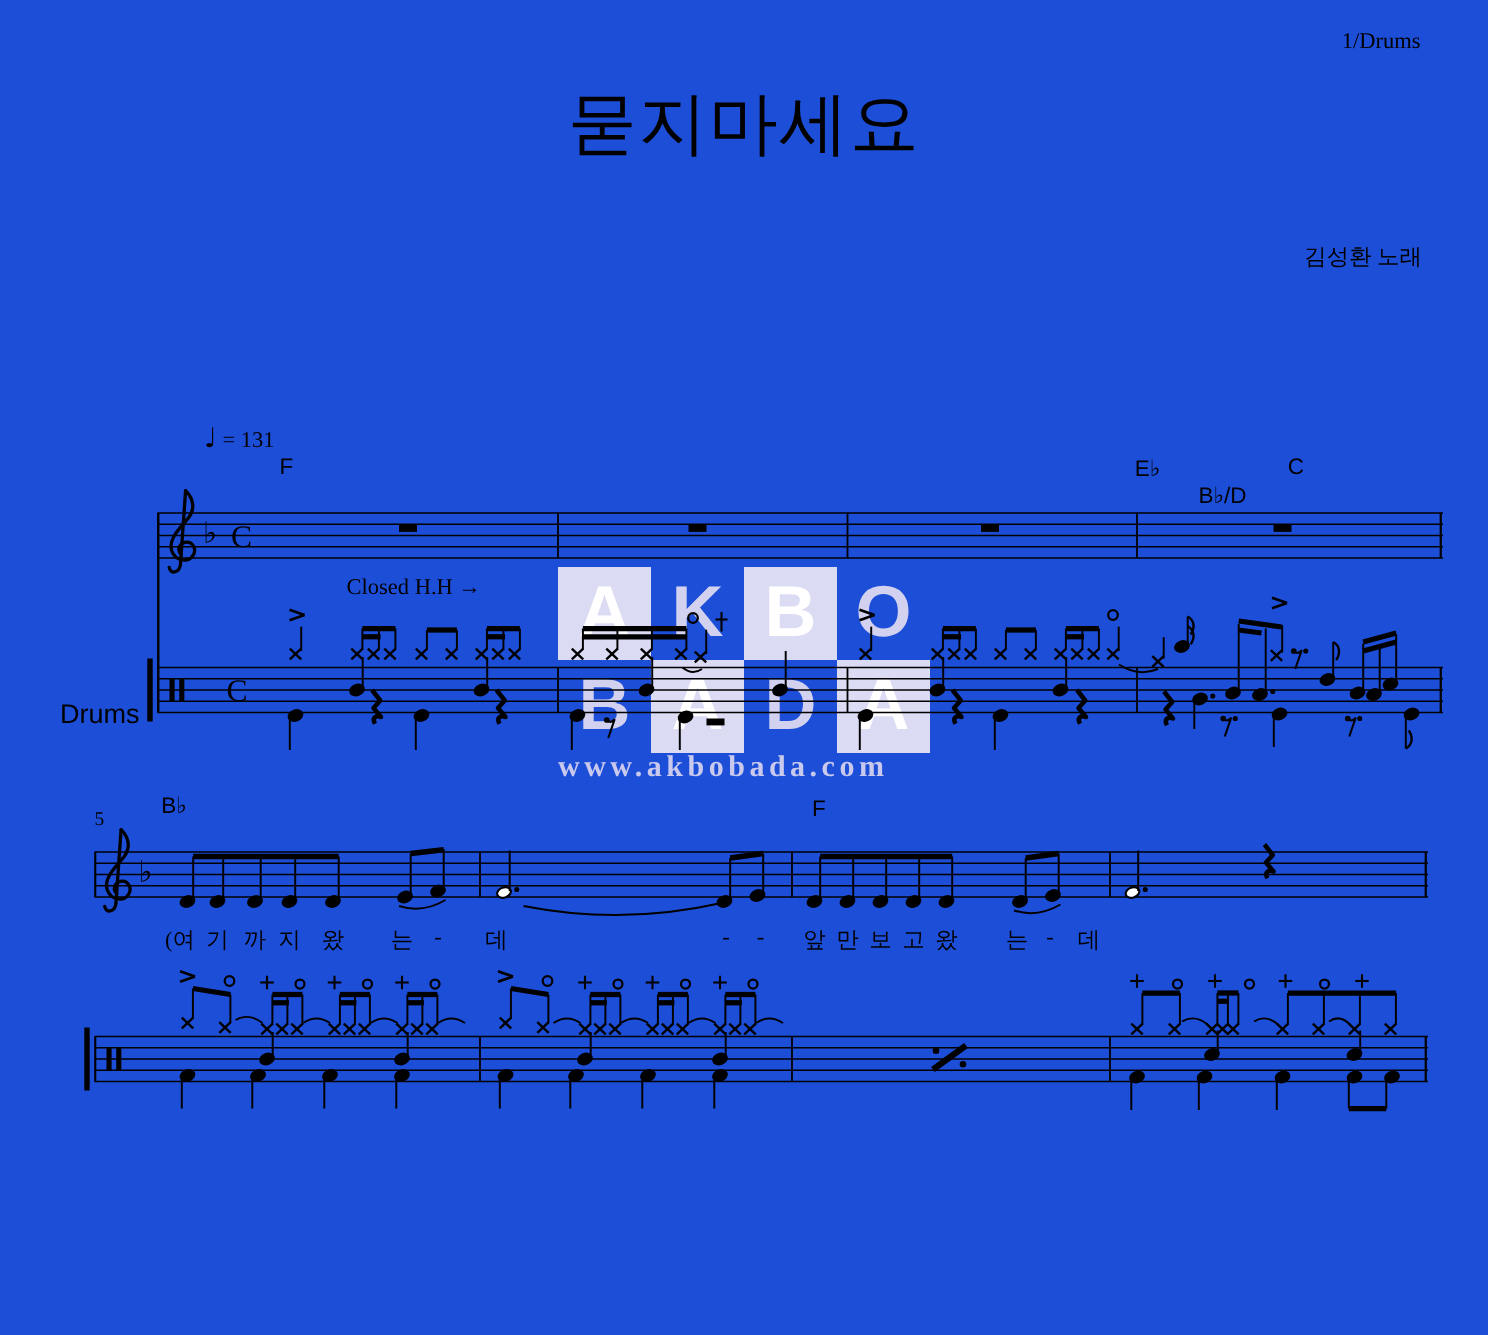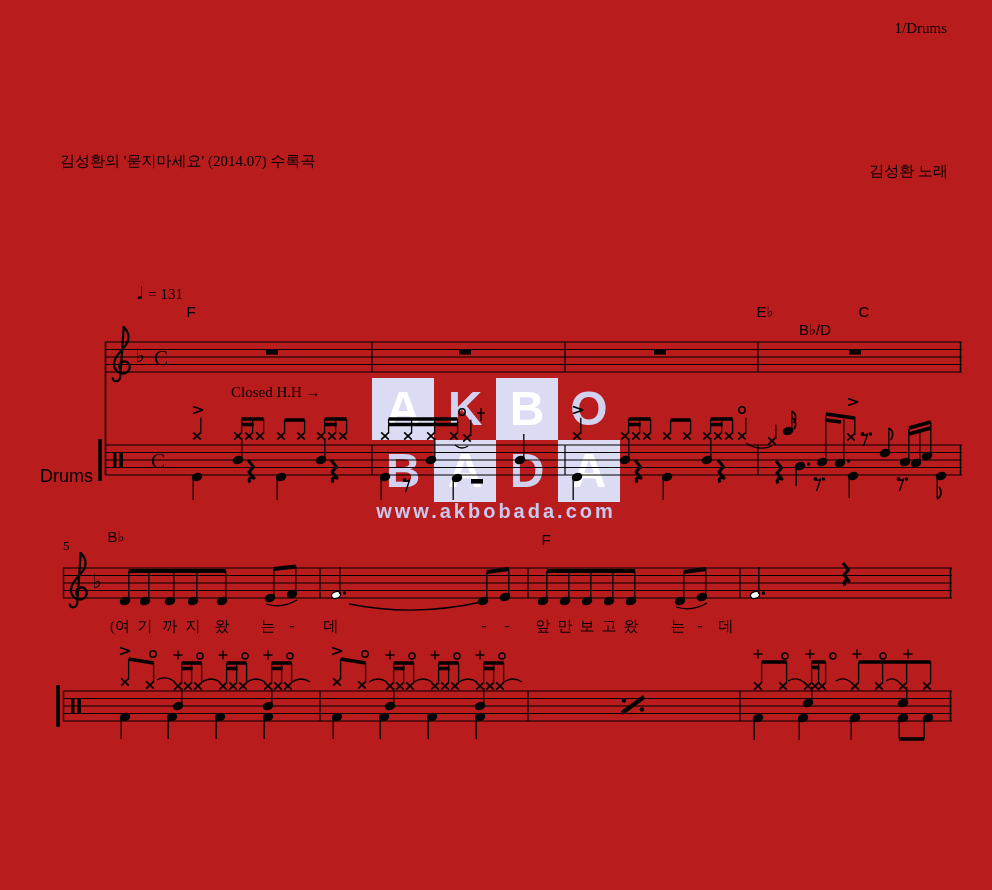--- a/index.html
+++ b/index.html
@@ -1,46 +1,46 @@
 <!DOCTYPE html>
 <html><head>
 <meta charset="utf-8">
 <style>
   html,body{margin:0;padding:0;background:#ffffff;}
-  .page{position:relative;width:992px;height:890px;background:#b91c1c;overflow:hidden;
+  .page{position:relative;width:992px;height:890px;background:#1d4ed8;overflow:hidden;
         font-family:"Liberation Serif","DejaVu Serif",serif;color:#000;}
   .abs{position:absolute;}
   .z2{z-index:2;}
   .title{top:52px;left:0;width:100%;text-align:center;font-size:46px;letter-spacing:1px;}
   .pagelab{top:20px;right:45px;font-size:15px;}
   .subtitle{top:152px;left:60px;font-size:15px;}
   .artist{top:162px;right:44px;font-size:15px;}
   .drumslab{left:40px;top:466px;font-size:18px;font-family:"Liberation Sans","DejaVu Sans",sans-serif;}
   .closedhh{left:231px;top:384px;font-size:15px;}
   .meas5{left:63px;top:538px;font-size:13px;}
   .tempo{left:136px;top:282px;font-size:15px;text-align:right;}
   .tempo .q{font-family:"DejaVu Sans",sans-serif;font-size:18px;}
   .chord{position:absolute;transform:translateX(-50%);font-family:"Liberation Sans","DejaVu Sans",sans-serif;
          font-size:15px;white-space:nowrap;z-index:2;}
   .lyric{position:absolute;transform:translateX(-50%);font-size:15px;white-space:nowrap;z-index:2;}
   .wm{left:372px;top:378px;width:248px;z-index:0;}
   .wm-grid{display:grid;grid-template-columns:repeat(4,62px);}
   .wm-cell{width:62px;height:62px;line-height:62px;text-align:center;
            font-family:"Liberation Sans","DejaVu Sans",sans-serif;font-weight:bold;font-size:48px;}
-  .wm-url{margin-top:-2px;text-align:center;font-family:Liberation Sans, sans-serif;
+  .wm-url{margin-top:-2px;font-family:Liberation Serif, serif;
           font-weight:bold;font-size:20px;letter-spacing:3px;}
   svg.score{position:absolute;left:0;top:0;z-index:1;}
 </style>
 </head>
 <body>
 
 <div class="page">
 
   <div class="abs pagelab z2">1/Drums</div>
-  <div class="abs subtitle z2">김성환의 '묻지마세요' (2014.07) 수록곡</div>
+  <div class="abs title z2">묻지마세요</div>
   <div class="abs artist z2">김성환 노래</div>
 
   <div class="abs tempo z2">
     <span class="q">♩</span>
     <span>= 131</span>
   </div>
 
   <div class="abs drumslab z2">Drums</div>
   <div class="abs closedhh z2">Closed H.H →</div>
   <div class="abs meas5 z2">5</div>

